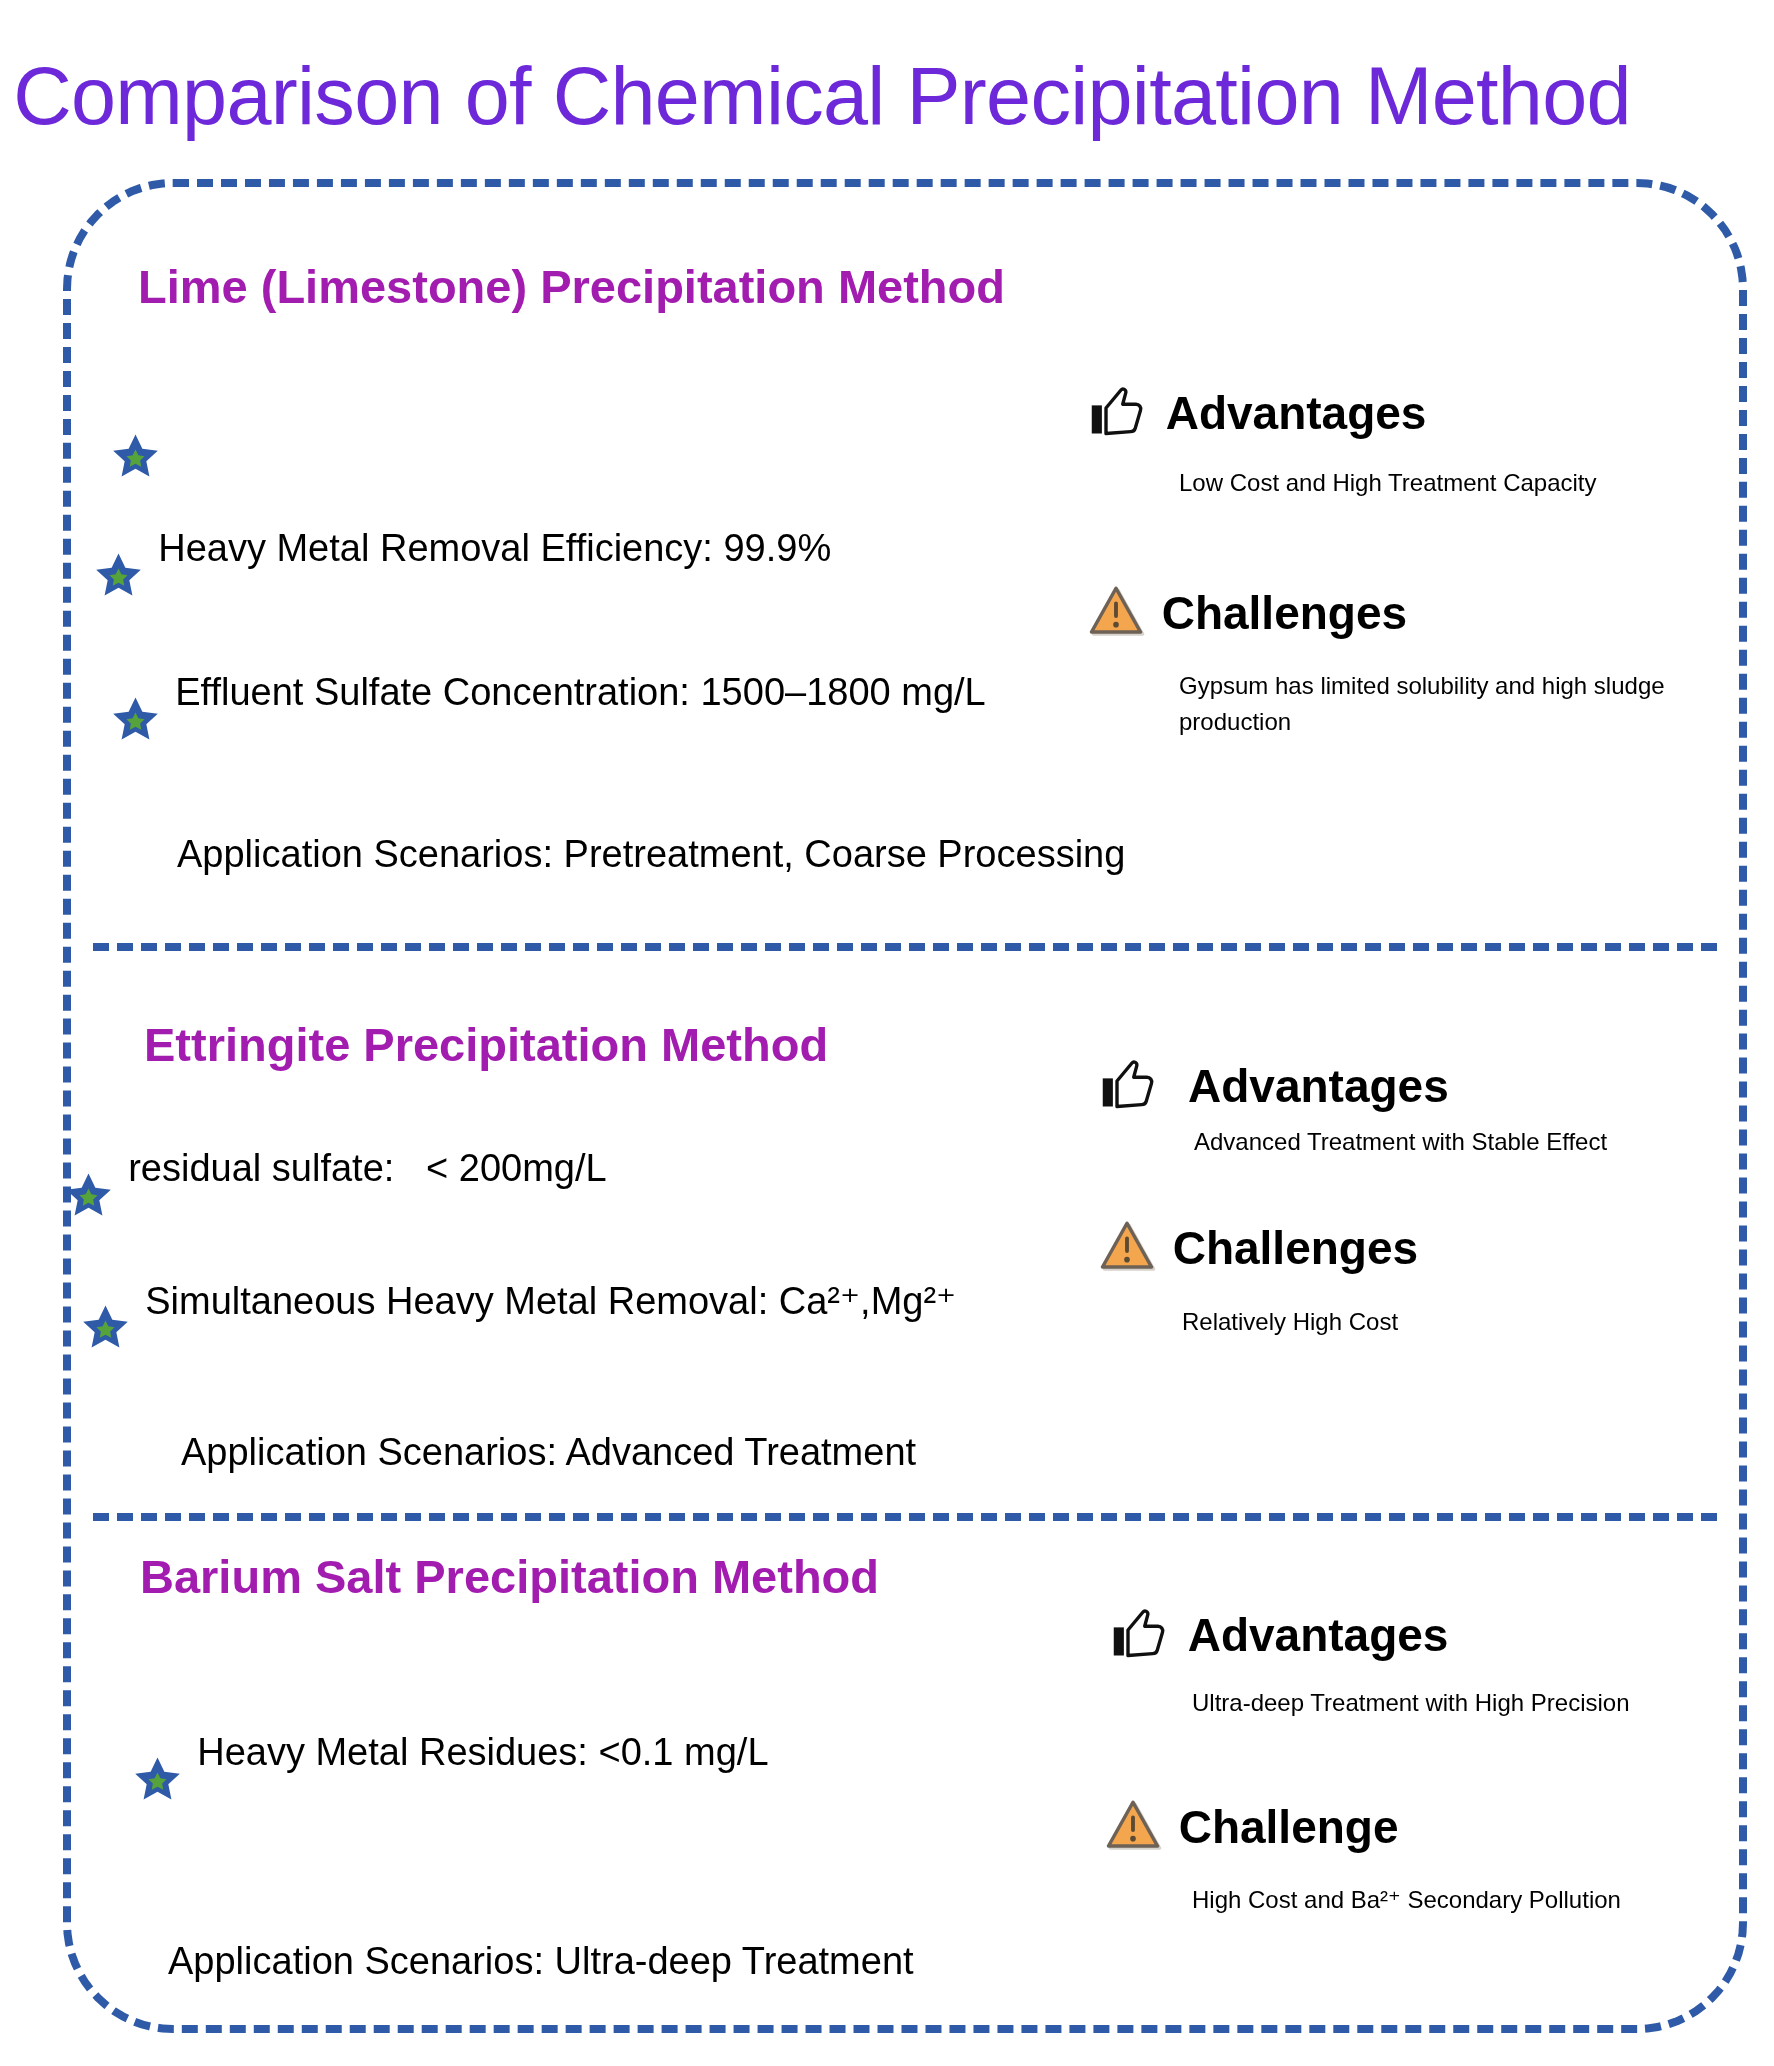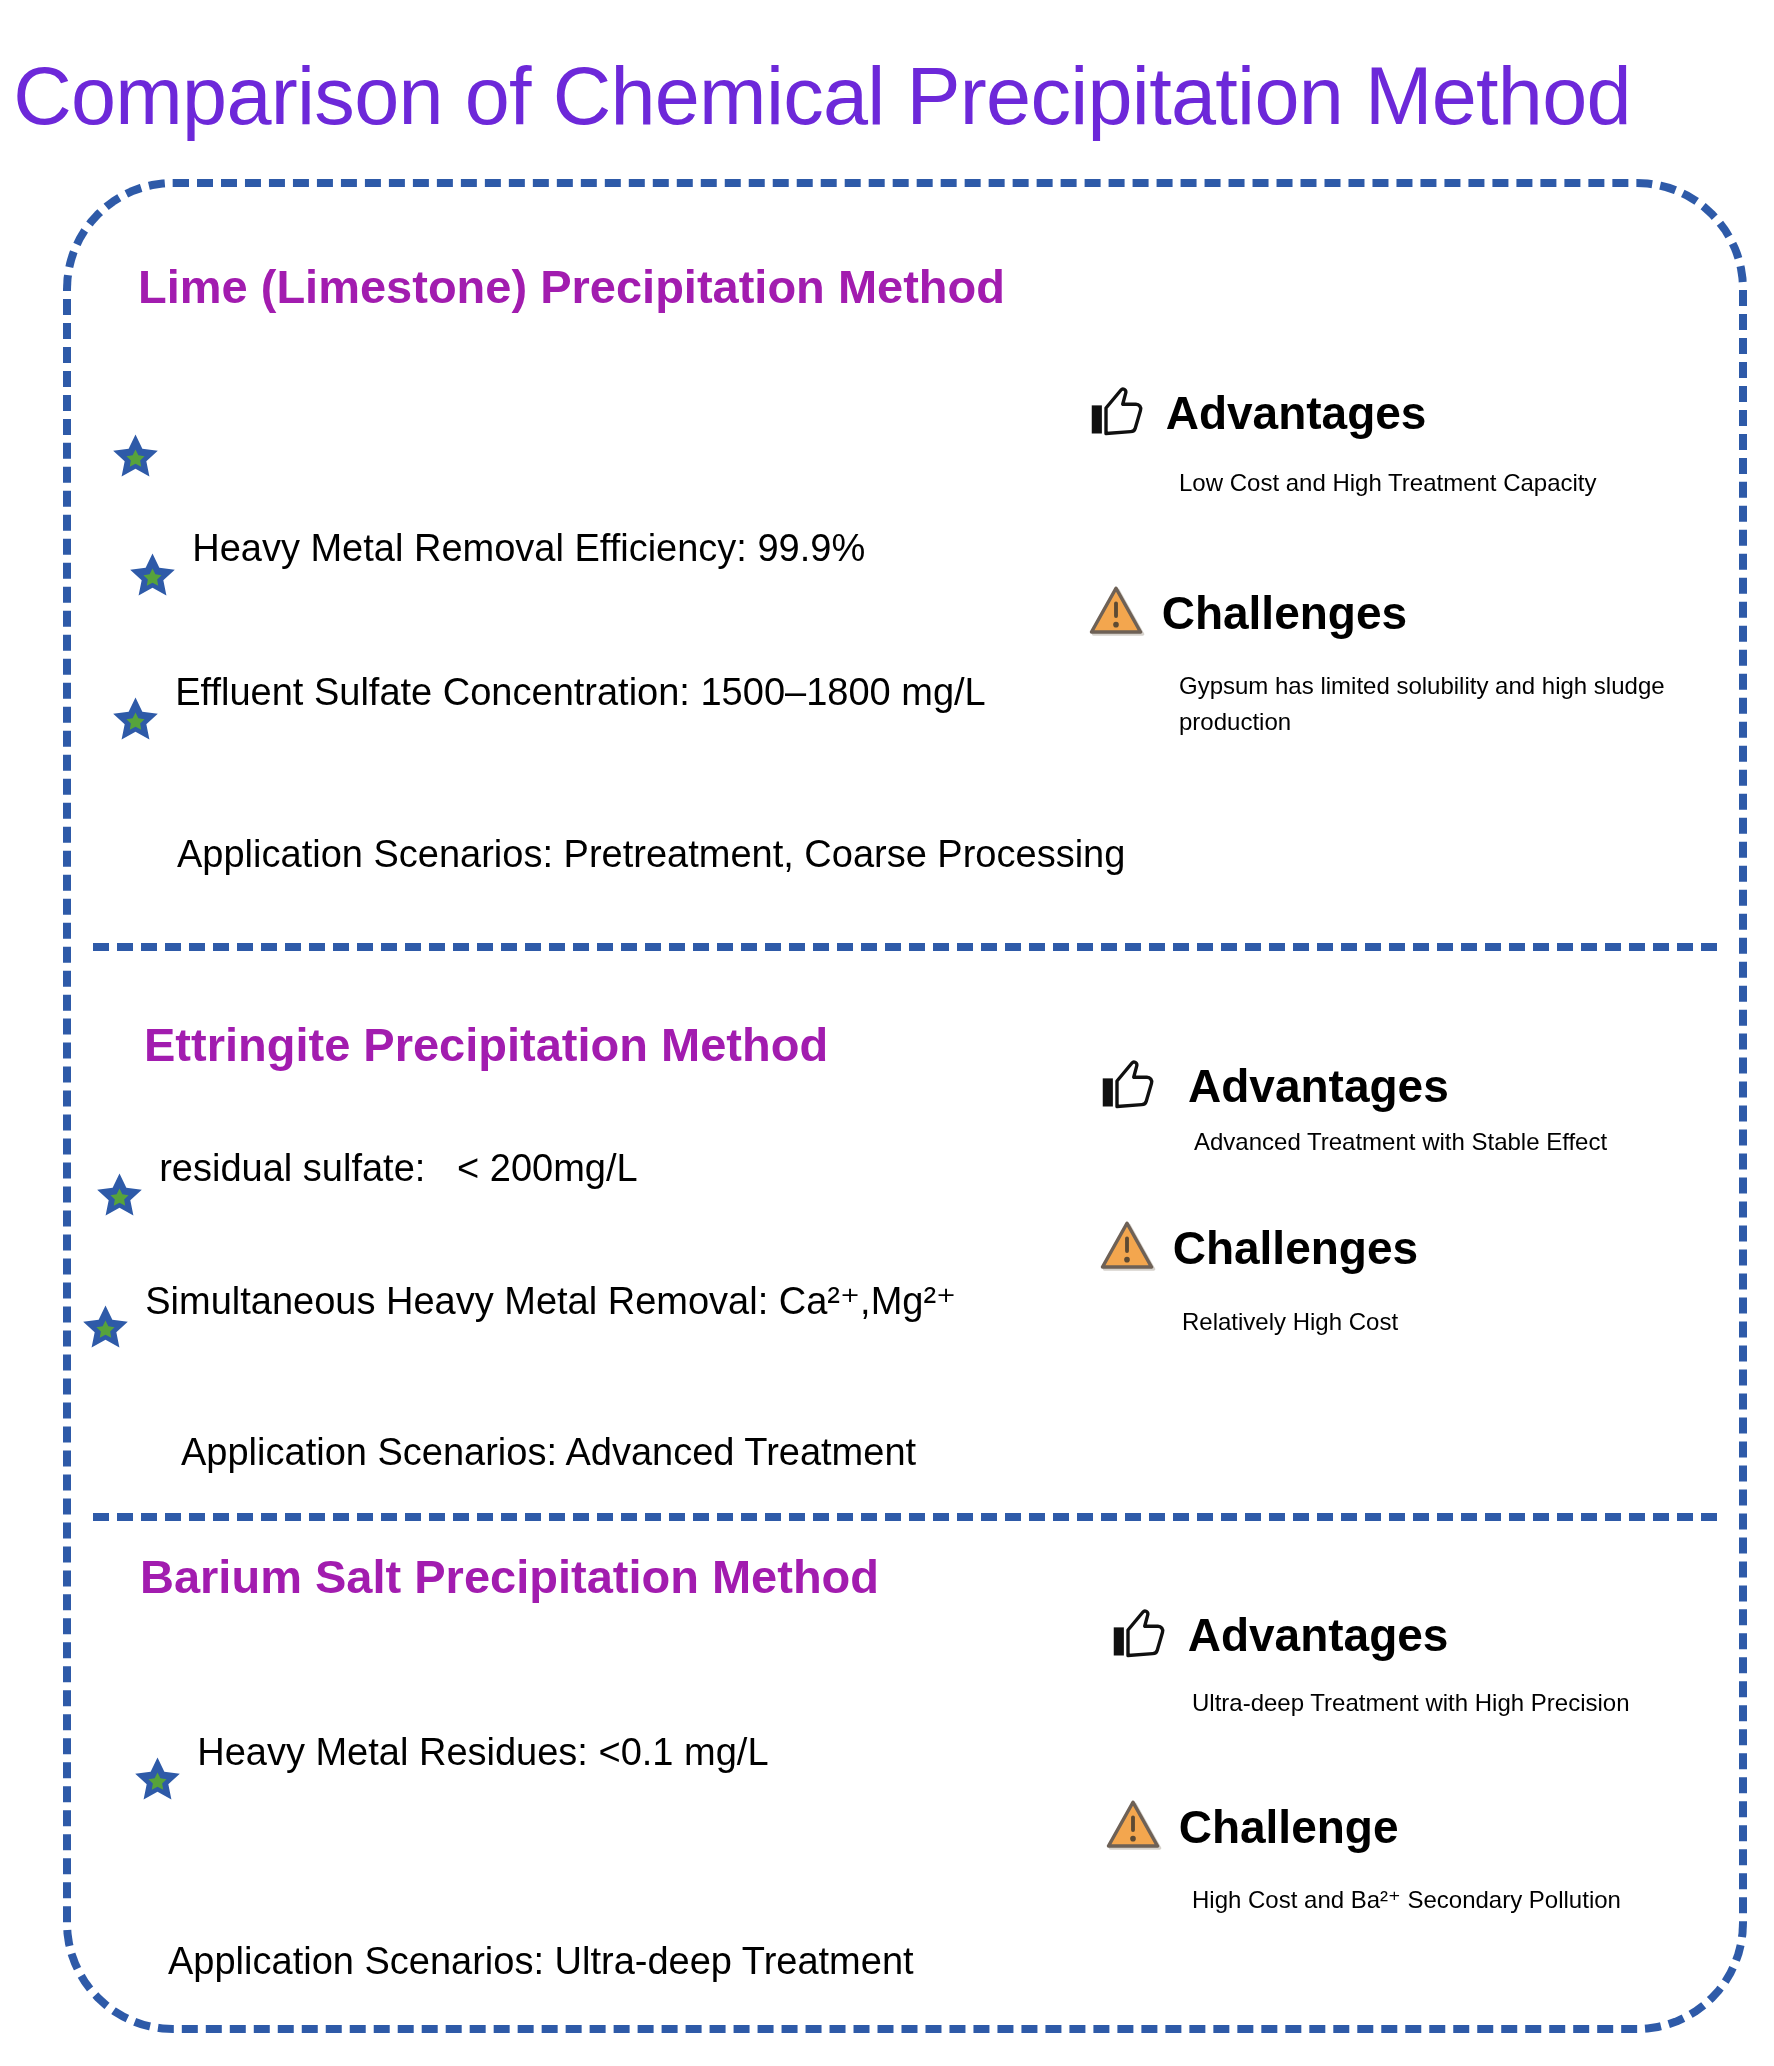--- a/index.html
+++ b/index.html
@@ -80,21 +80,21 @@
 
   <div class="abs bullet" style="left:109px;top:403px;">
     <span class="star">
       <svg viewBox="0 0 24 24" width="53" height="53">
         <path d="M12 1.6 15.1 8l7 .9-5.2 4.8 1.4 6.9L12 17.1 5.7 20.6l1.4-6.9L1.9 8.9l7-.9z" style="fill:var(--star-blue,#2e5aa8)"></path>
         <path d="M12 8.4 13.3 11l2.8.4-2 2 .5 2.8L12 14.8l-2.6 1.4.5-2.8-2-2 2.8-.4z" style="fill:var(--star-green,#57a33b)"></path>
       </svg>
     </span>
   </div>
 
-  <div class="abs bullet" style="left:126px;top:522px;">
+  <div class="abs bullet" style="left:92px;top:522px;">
     <span class="star">
       <svg viewBox="0 0 24 24" width="53" height="53">
         <path d="M12 1.6 15.1 8l7 .9-5.2 4.8 1.4 6.9L12 17.1 5.7 20.6l1.4-6.9L1.9 8.9l7-.9z" style="fill:var(--star-blue,#2e5aa8)"></path>
         <path d="M12 8.4 13.3 11l2.8.4-2 2 .5 2.8L12 14.8l-2.6 1.4.5-2.8-2-2 2.8-.4z" style="fill:var(--star-green,#57a33b)"></path>
       </svg>
     </span>
     <span class="txt">Heavy Metal Removal Efficiency: 99.9%</span>
   </div>
 
   <div class="abs bullet" style="left:109px;top:666px;">
@@ -140,21 +140,21 @@
     <span class="icon">
       <svg viewBox="0 0 32 32" width="60" height="60">
         <rect x="2" y="13" width="5.4" height="15" style="fill:var(--thumb-ink,#101010)"></rect>
         <path d="M9.6 28 V14.4 L17.6 4.8 c.9-1.05 2.6-.35 2.6 1.05 0 .2 0 .4-.1.6L18.5 12.4h7.1c1.7 0 2.9 1.6 2.4 3.2l-2.8 9.6c-.3 1.1-1.3 1.8-2.4 1.8z" fill="#ffffff" stroke="#101010" stroke-width="1.8" stroke-linejoin="round"></path>
       </svg>
     </span>
     <span class="lbl">Advantages</span>
   </div>
   <div class="abs detail" style="left:1194px;top:1124px;width:500px;">Advanced Treatment with Stable Effect</div>
 
-  <div class="abs bullet" style="left:93px;top:1142px;">
+  <div class="abs bullet" style="left:62px;top:1142px;">
     <span class="star">
       <svg viewBox="0 0 24 24" width="53" height="53">
         <path d="M12 1.6 15.1 8l7 .9-5.2 4.8 1.4 6.9L12 17.1 5.7 20.6l1.4-6.9L1.9 8.9l7-.9z" style="fill:var(--star-blue,#2e5aa8)"></path>
         <path d="M12 8.4 13.3 11l2.8.4-2 2 .5 2.8L12 14.8l-2.6 1.4.5-2.8-2-2 2.8-.4z" style="fill:var(--star-green,#57a33b)"></path>
       </svg>
     </span>
     <span class="txt">residual sulfate:   &lt; 200mg/L</span>
   </div>
 
   <div class="abs label-row" style="left:1099px;top:1218px;">

